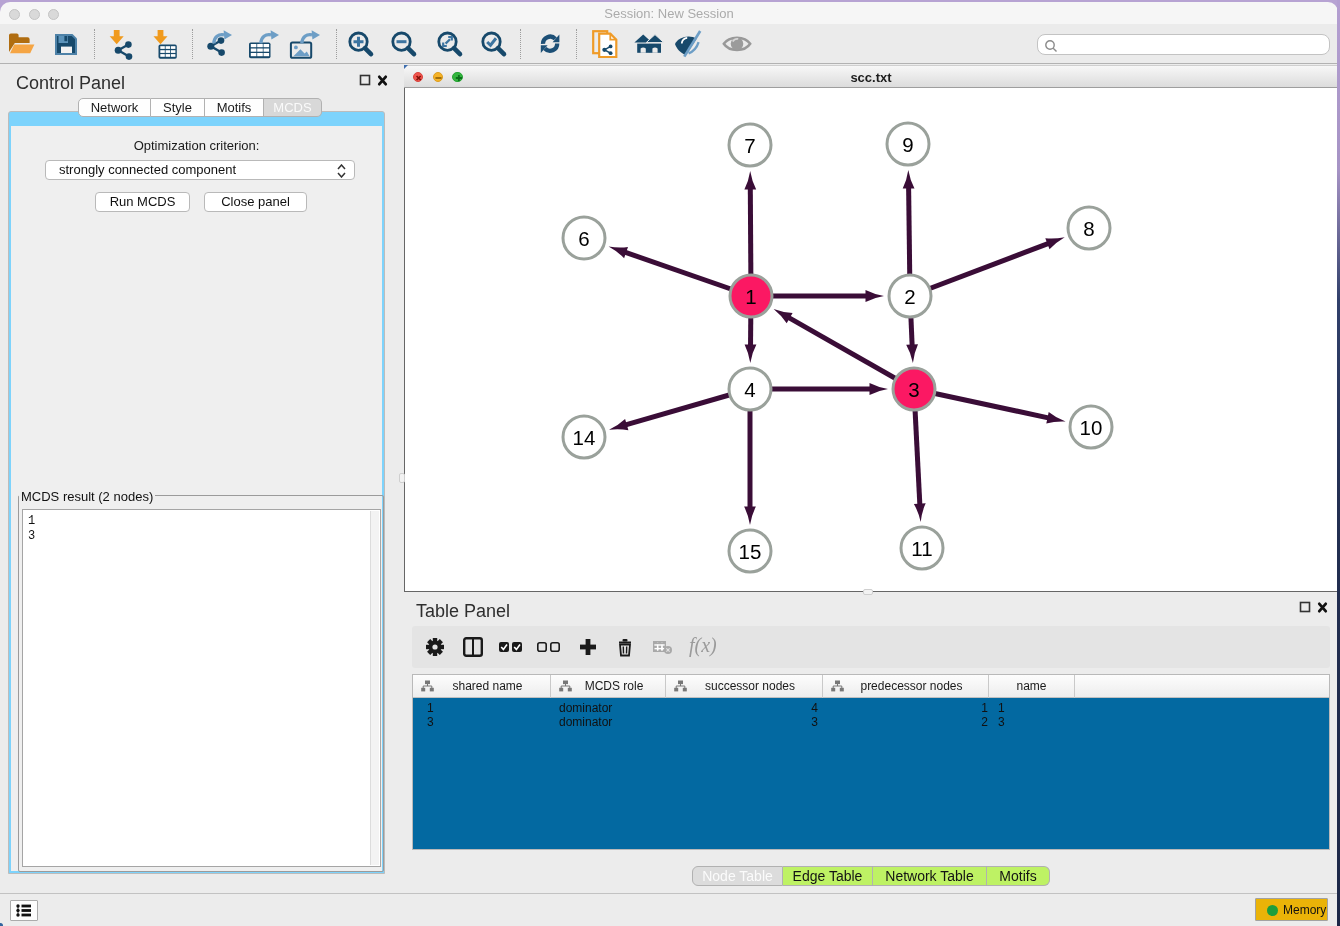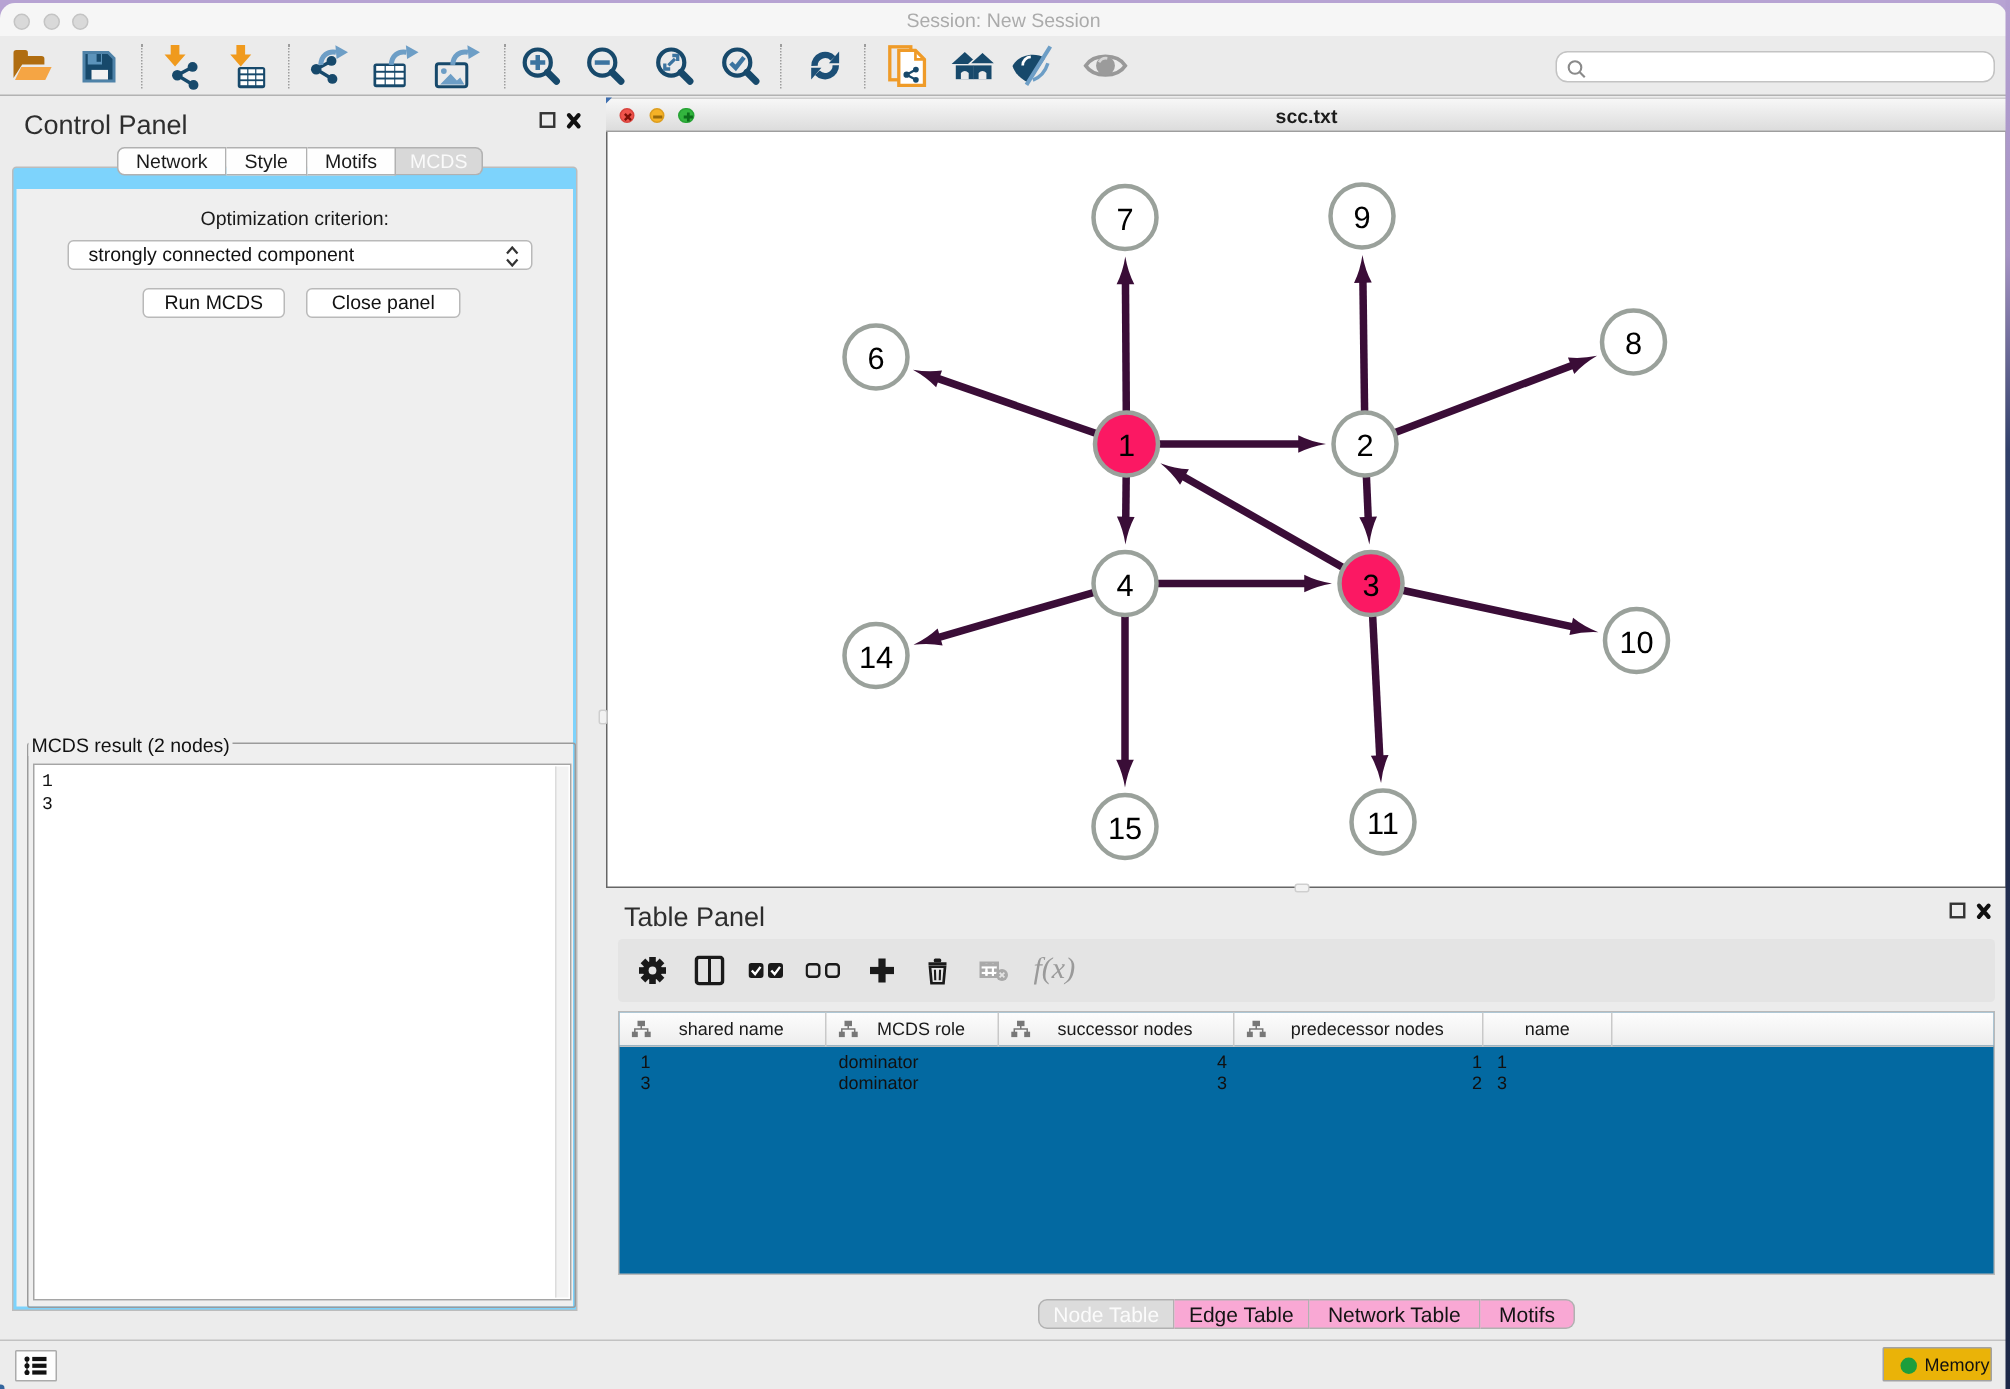--- a/index.html
+++ b/index.html
@@ -47,21 +47,21 @@
 
 #tpanel { position:absolute; left:404px; top:592px; width:934px; height:301px; background:#ececec; }
 #ttoolbar { position:absolute; left:8px; top:34px; width:918px; height:42px; background:#e4e4e4; border-radius:3px; }
 .tti { position:absolute; }
 #tblwrap { position:absolute; left:8px; top:82px; width:918px; height:176px; background:#0369a1; border:1px solid #b9b9b9; }
 #thead { position:absolute; left:0; top:0; width:916px; height:23px; background:linear-gradient(#fdfdfd,#ededed); border-bottom:1px solid #c0c0c0; }
 .hcell { position:absolute; top:0; height:23px; border-right:1px solid #c9c9c9; font-size:12px; color:#1a1a1a; text-align:center; line-height:22px; }
 .hicon { position:absolute; left:8px; top:5px; }
 .trow { position:absolute; font-size:12px; color:#111; height:14px; line-height:14px; }
 #btabs { position:absolute; left:288px; top:274px; height:20px; display:flex; }
-.btab { border:1px solid #b1b1b1; border-left:none; background:#f9a8d4; font-size:14px; color:#141414;
+.btab { border:1px solid #b1b1b1; border-left:none; background:#bef264; font-size:14px; color:#141414;
   display:flex; align-items:center; justify-content:center; }
 .btab:first-child { border-left:1px solid #b1b1b1; border-radius:6px 0 0 6px; }
 .btab:last-child { border-radius:0 6px 6px 0; }
 .btabsel { background:#dcdcdc; color:#fbfbfb; }
 
 #statusbar { position:absolute; left:0; top:893px; width:1338px; height:33px; background:#ececec; border-top:1px solid #c2c2c2; }
 #listbtn { position:absolute; left:10px; top:6px; width:28px; height:21px; background:#fdfdfd; border:1px solid #ababab; border-radius:1px; }
 #membtn { position:absolute; left:1255px; top:4px; width:73px; height:23px; background:#eab308; border:1px solid #a2a2a2; border-radius:1px; font-size:12px; color:#111; }
 #membtn .dot { position:absolute; left:11px; top:6px; width:11px; height:11px; border-radius:50%; background:#1d9e3c; }
 #membtn .mt { position:absolute; left:27px; top:4px; }

